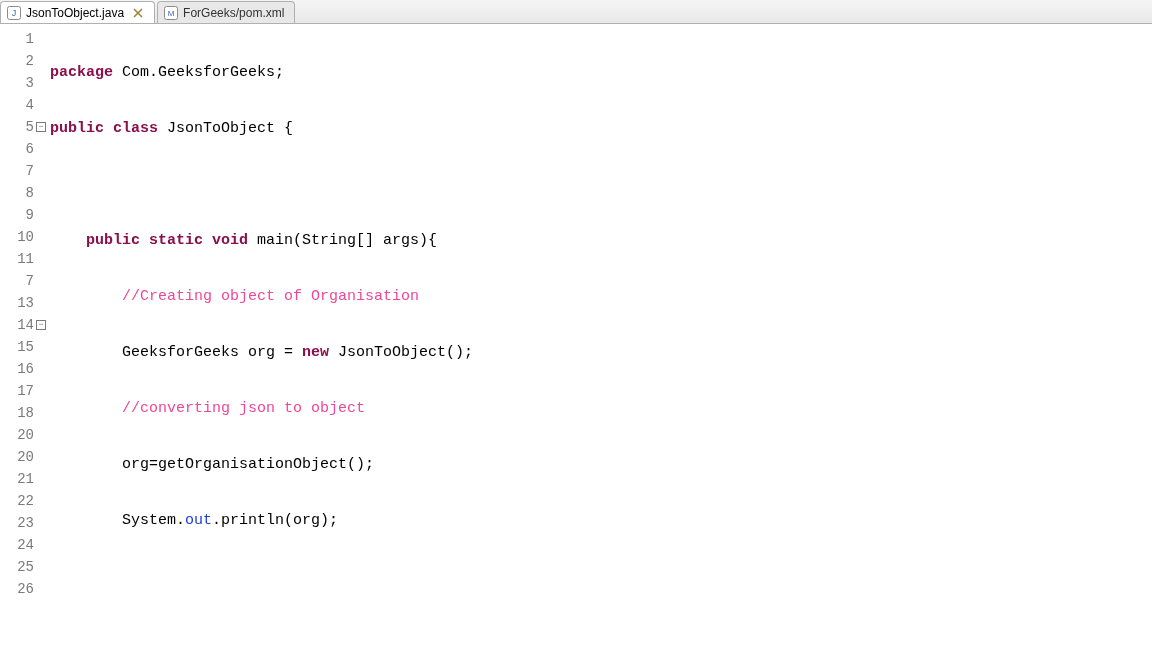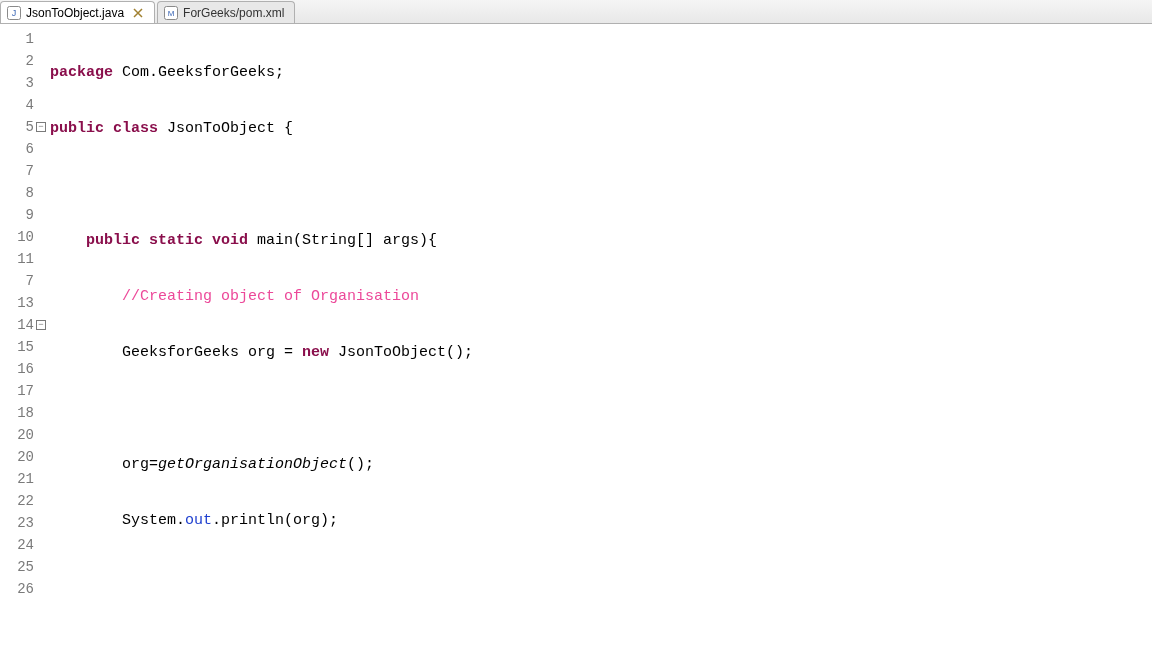--- a/index.html
+++ b/index.html
@@ -75,21 +75,21 @@
   .code {
     flex: 1;
     padding: 4px 0 16px 14px;
     white-space: pre;
     overflow: hidden;
   }
   .line { height: 22px; line-height: 22px; }
   .kw   { color: #8a0f4c; font-weight: bold; }
   .cm   { color: #ec4899; }
   .fld  { color: #1e3fcf; }
-  .mtd  { font-style: italic; }
+  .mtd  { }
   .plain{ color: #000; }
   @keyframes blink { 50% { opacity: 0; } }
 </style>
 </head>
 <body>
 
 <div class="tabbar">
   <div class="tab active">
     <span class="icon">
       <svg viewBox="0 0 14 14">
@@ -145,21 +145,21 @@
     <div class="ln">26</div>
   </div>
 
   <div class="code">
     <div class="line"><span class="kw">package</span><span class="plain"> Com.GeeksforGeeks;</span></div>
     <div class="line"><span class="kw">public</span><span> </span><span class="kw">class</span><span class="plain"> JsonToObject {</span></div>
     <div class="line"><span></span></div>
     <div class="line"><span>    </span><span class="kw">public</span><span> </span><span class="kw">static</span><span> </span><span class="kw">void</span><span class="plain"> main(String[] args){</span></div>
     <div class="line"><span>        </span><span class="cm">//Creating object of Organisation</span></div>
     <div class="line"><span>        </span><span class="plain">GeeksforGeeks org = </span><span class="kw">new</span><span class="plain"> JsonToObject();</span></div>
-    <div class="line"><span>        </span></div>
+    <div class="line"><span>        </span><span class="cm">//converting json to object</span></div>
     <div class="line"><span>        </span><span class="plain">org=</span><span class="mtd">getOrganisationObject</span><span class="plain">();</span></div>
     <div class="line"><span>        </span><span class="plain">System.</span><span class="fld">out</span><span class="plain">.println(org);</span></div>
     
     
     
     
     
     
     
     

